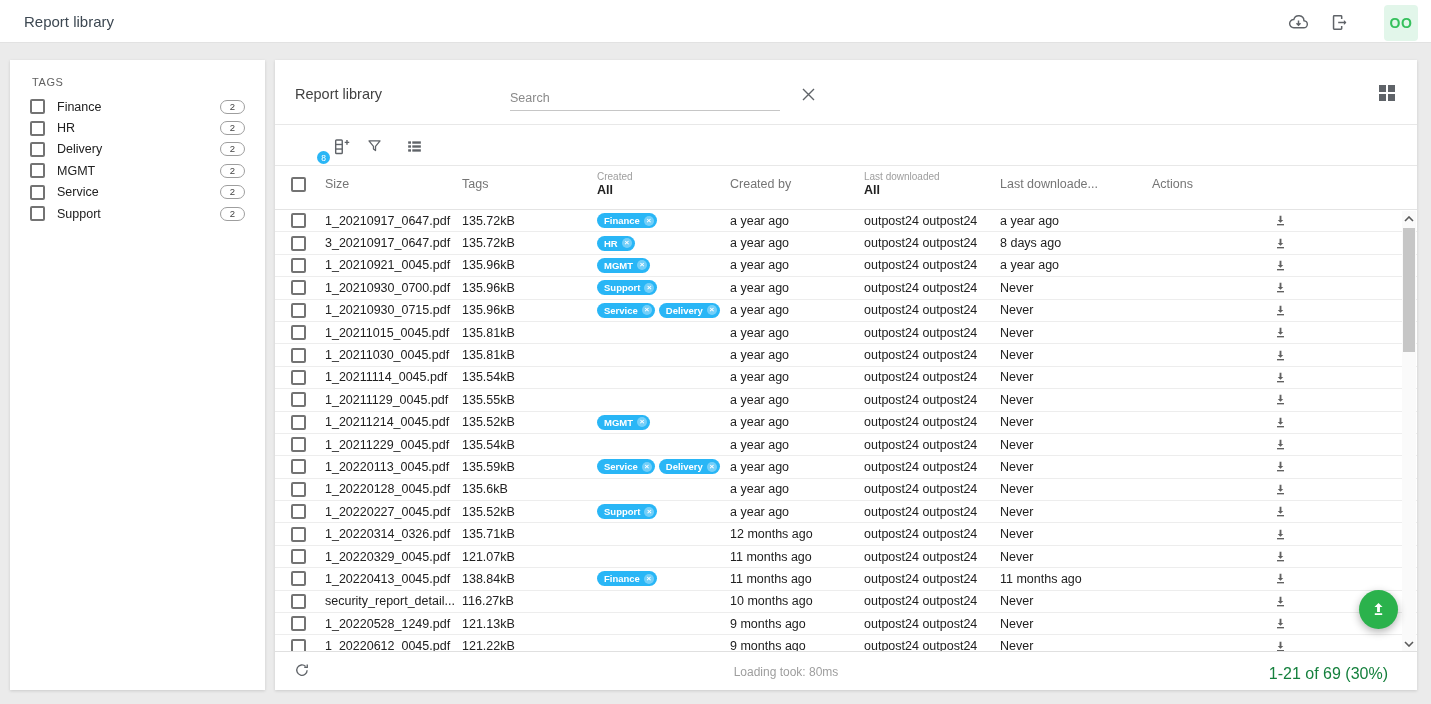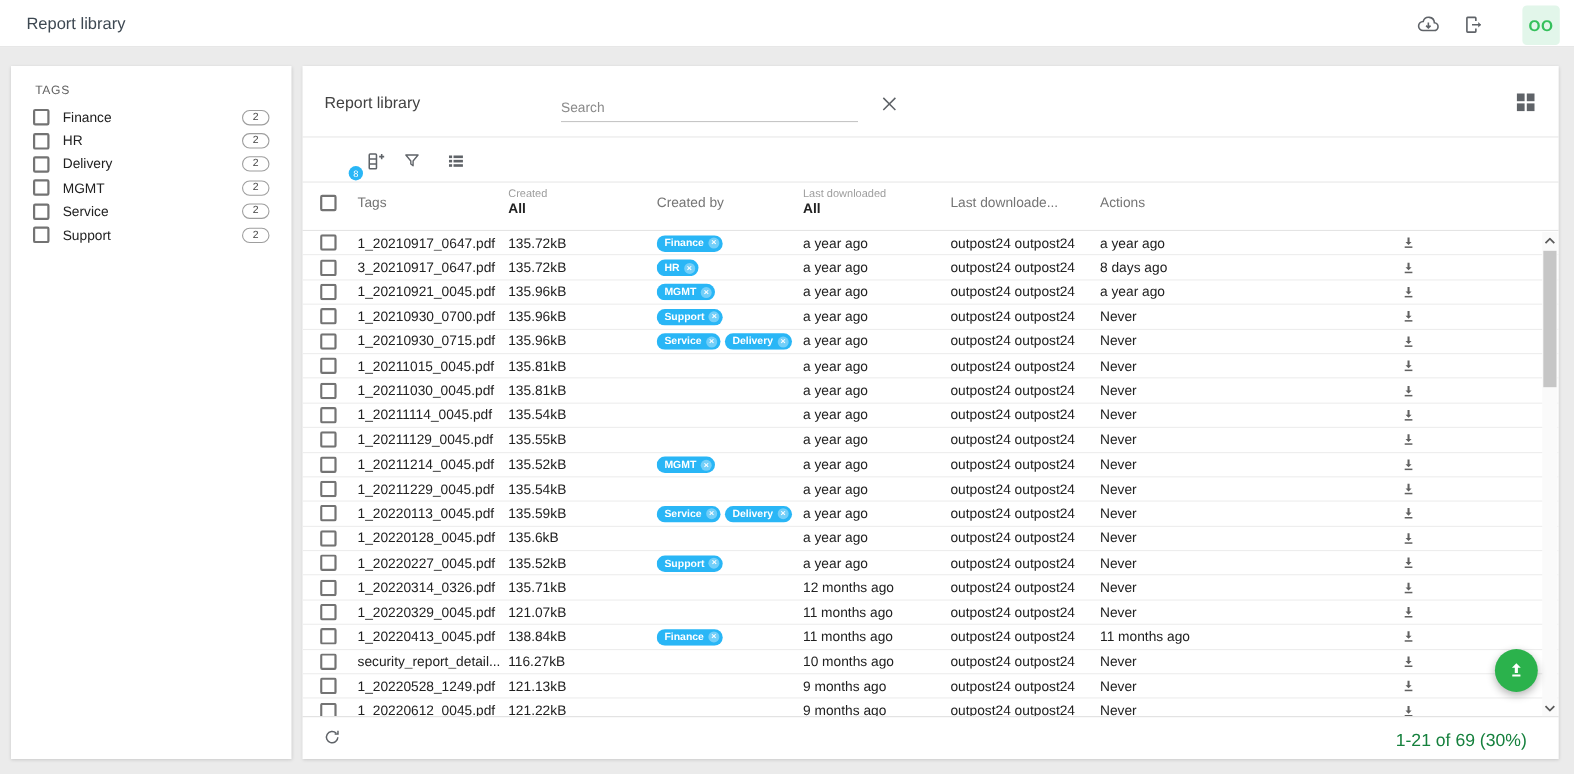--- a/index.html
+++ b/index.html
@@ -194,20 +194,21 @@
           <rect x="9.2" y="15.5" width="10.8" height="3"></rect>
       </svg>
     </div>
   </div>
 
   <div class="thead">
     <div class="grid-row">
       <div class="th th-cb">
           <span class="cb"></span>
         </div>
+      <div class="th">Size</div>
       <div class="th">Tags</div>
       <div class="th">
         <span class="th-sm">Created</span>
         <span class="th-strong">All</span>
       </div>
       <div class="th">Created by</div>
       <div class="th">
         <span class="th-sm">Last downloaded</span>
         <span class="th-strong">All</span>
       </div>
@@ -671,20 +672,21 @@
   </div>
 </div>
 
   <div class="tfoot">
     <div class="refresh-btn">
       <svg width="18" height="18" viewBox="0 0 24 24" fill="none" stroke="#5f6368" stroke-width="1.8">
         <path d="M18.8 12.2a6.9 6.9 0 1 1-2-4.9"></path>
         <path d="M19 4.5v4h-4" fill="none"></path>
       </svg>
     </div>
+    <div class="loading-text">Loading took: 80ms</div>
     <div class="pagination">1-21 of 69 (30%)</div>
   </div>
 </div>
 
 <div class="scrollbar">
   <div class="sb-up">
     <svg width="10" height="6" viewBox="0 0 10 6">
         <polyline points="1,5 5,1 9,5" fill="none" stroke="#5a5a5a" stroke-width="1.6"></polyline>
       </svg>
   </div>

